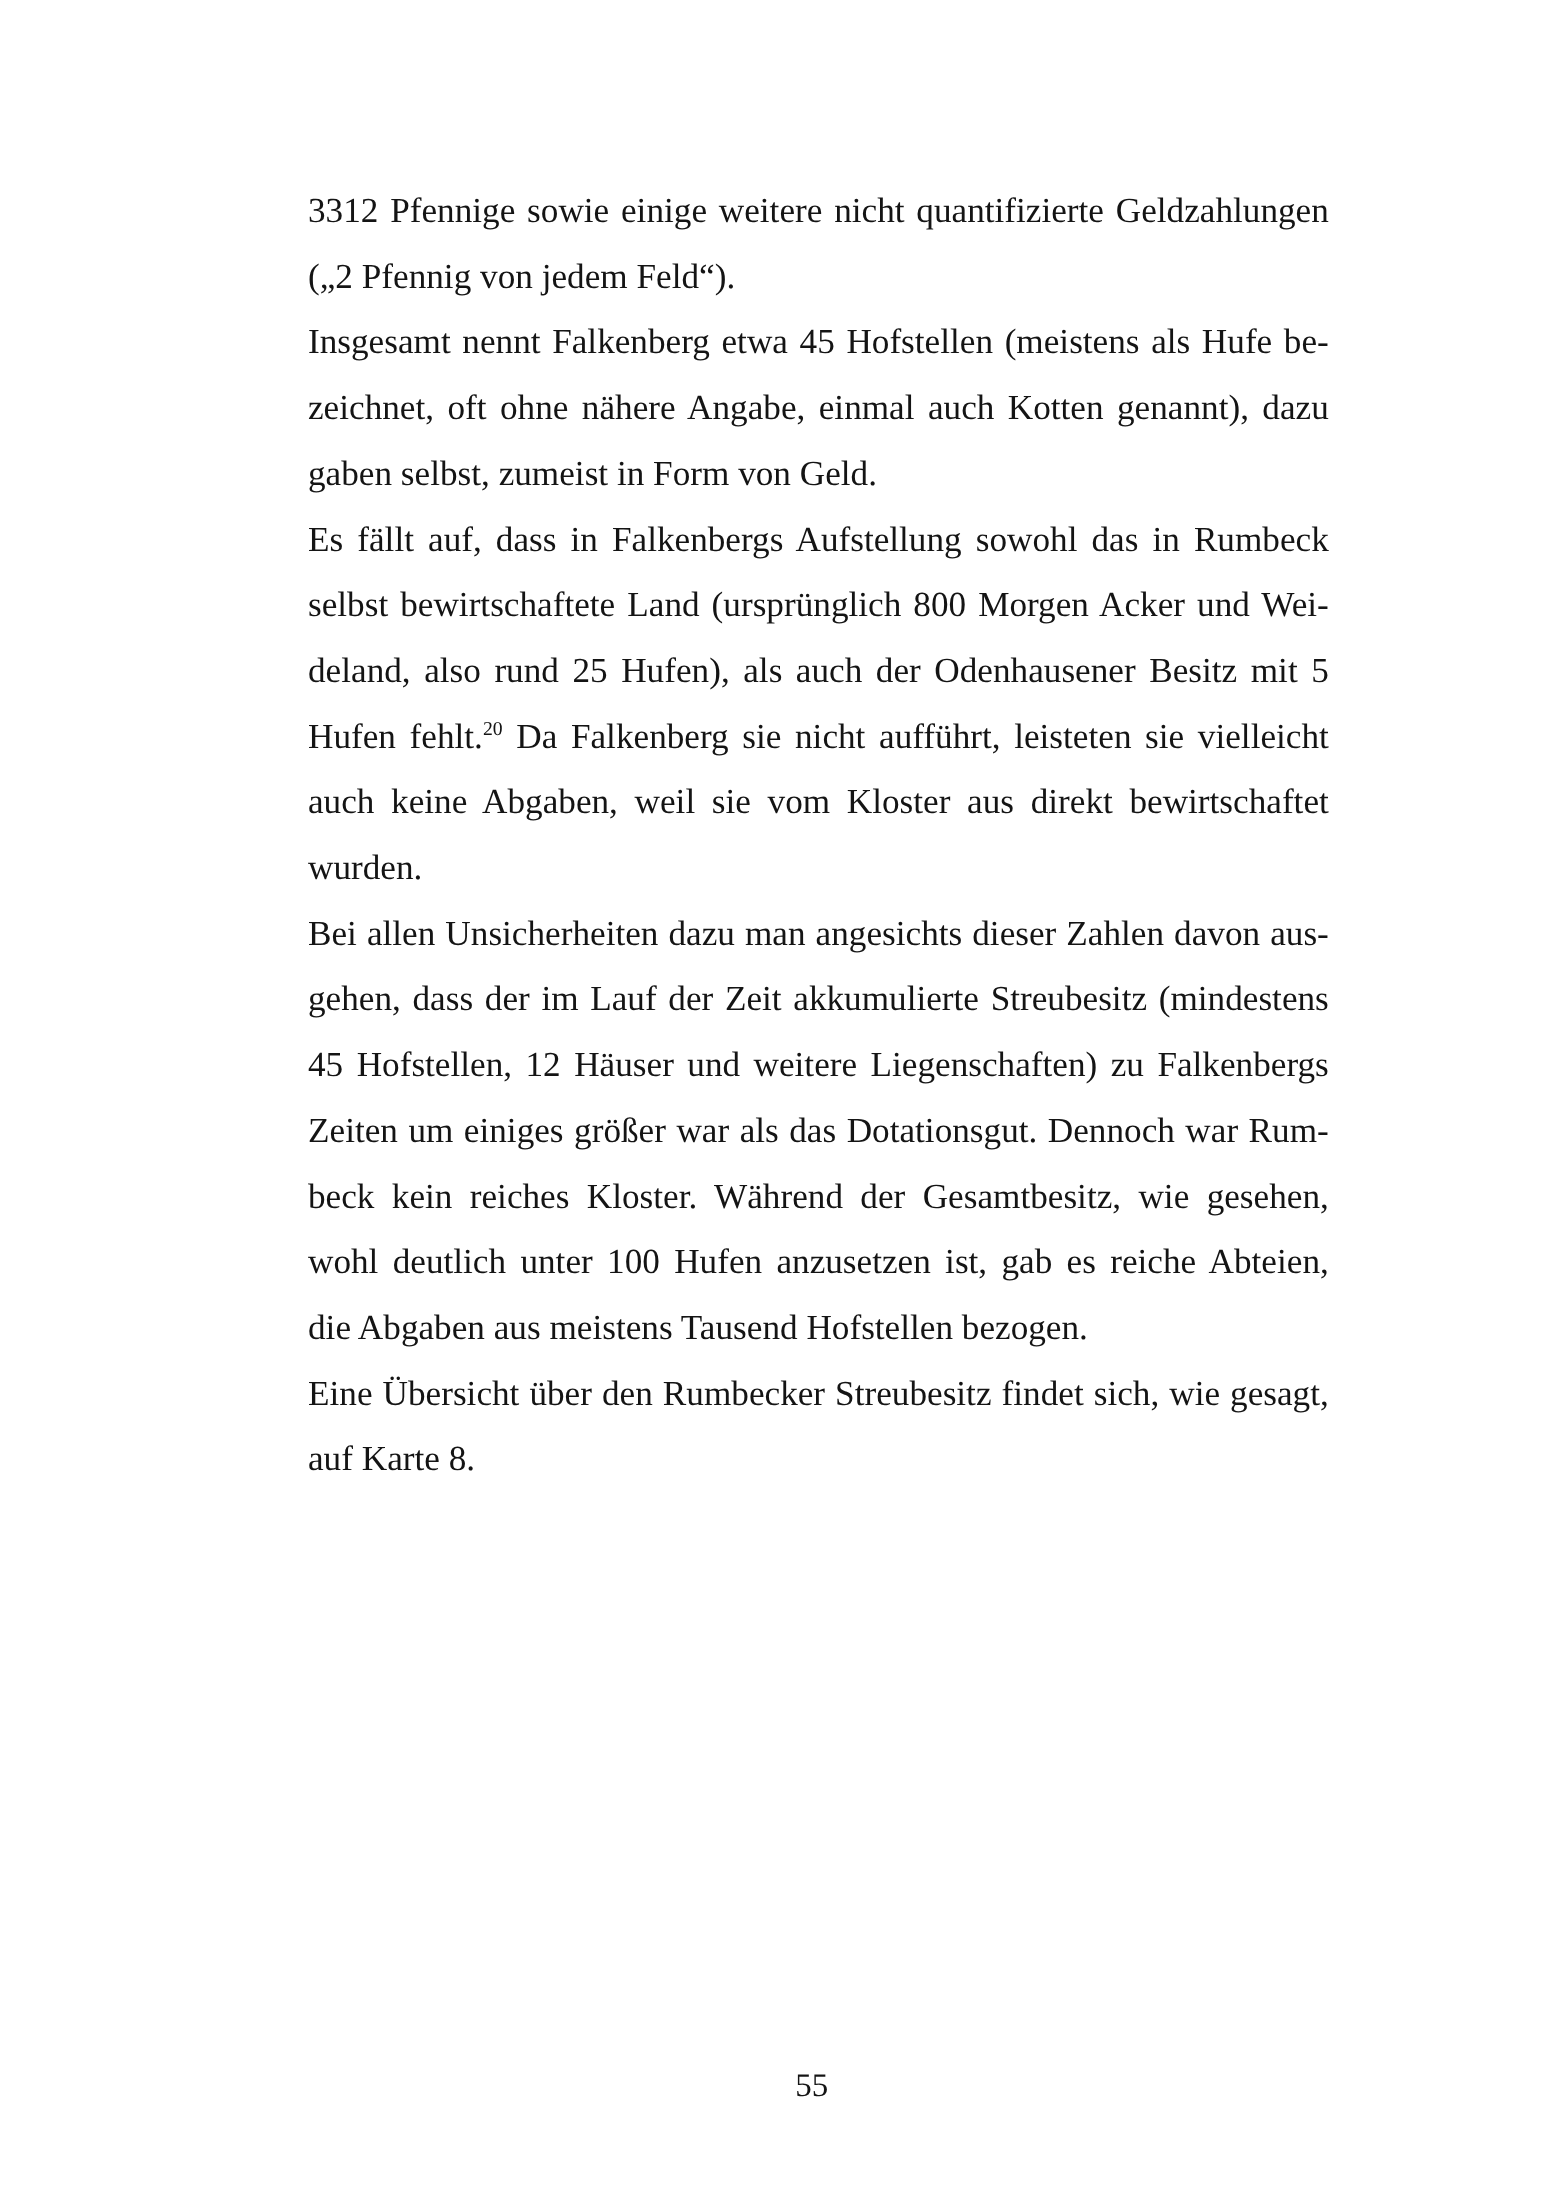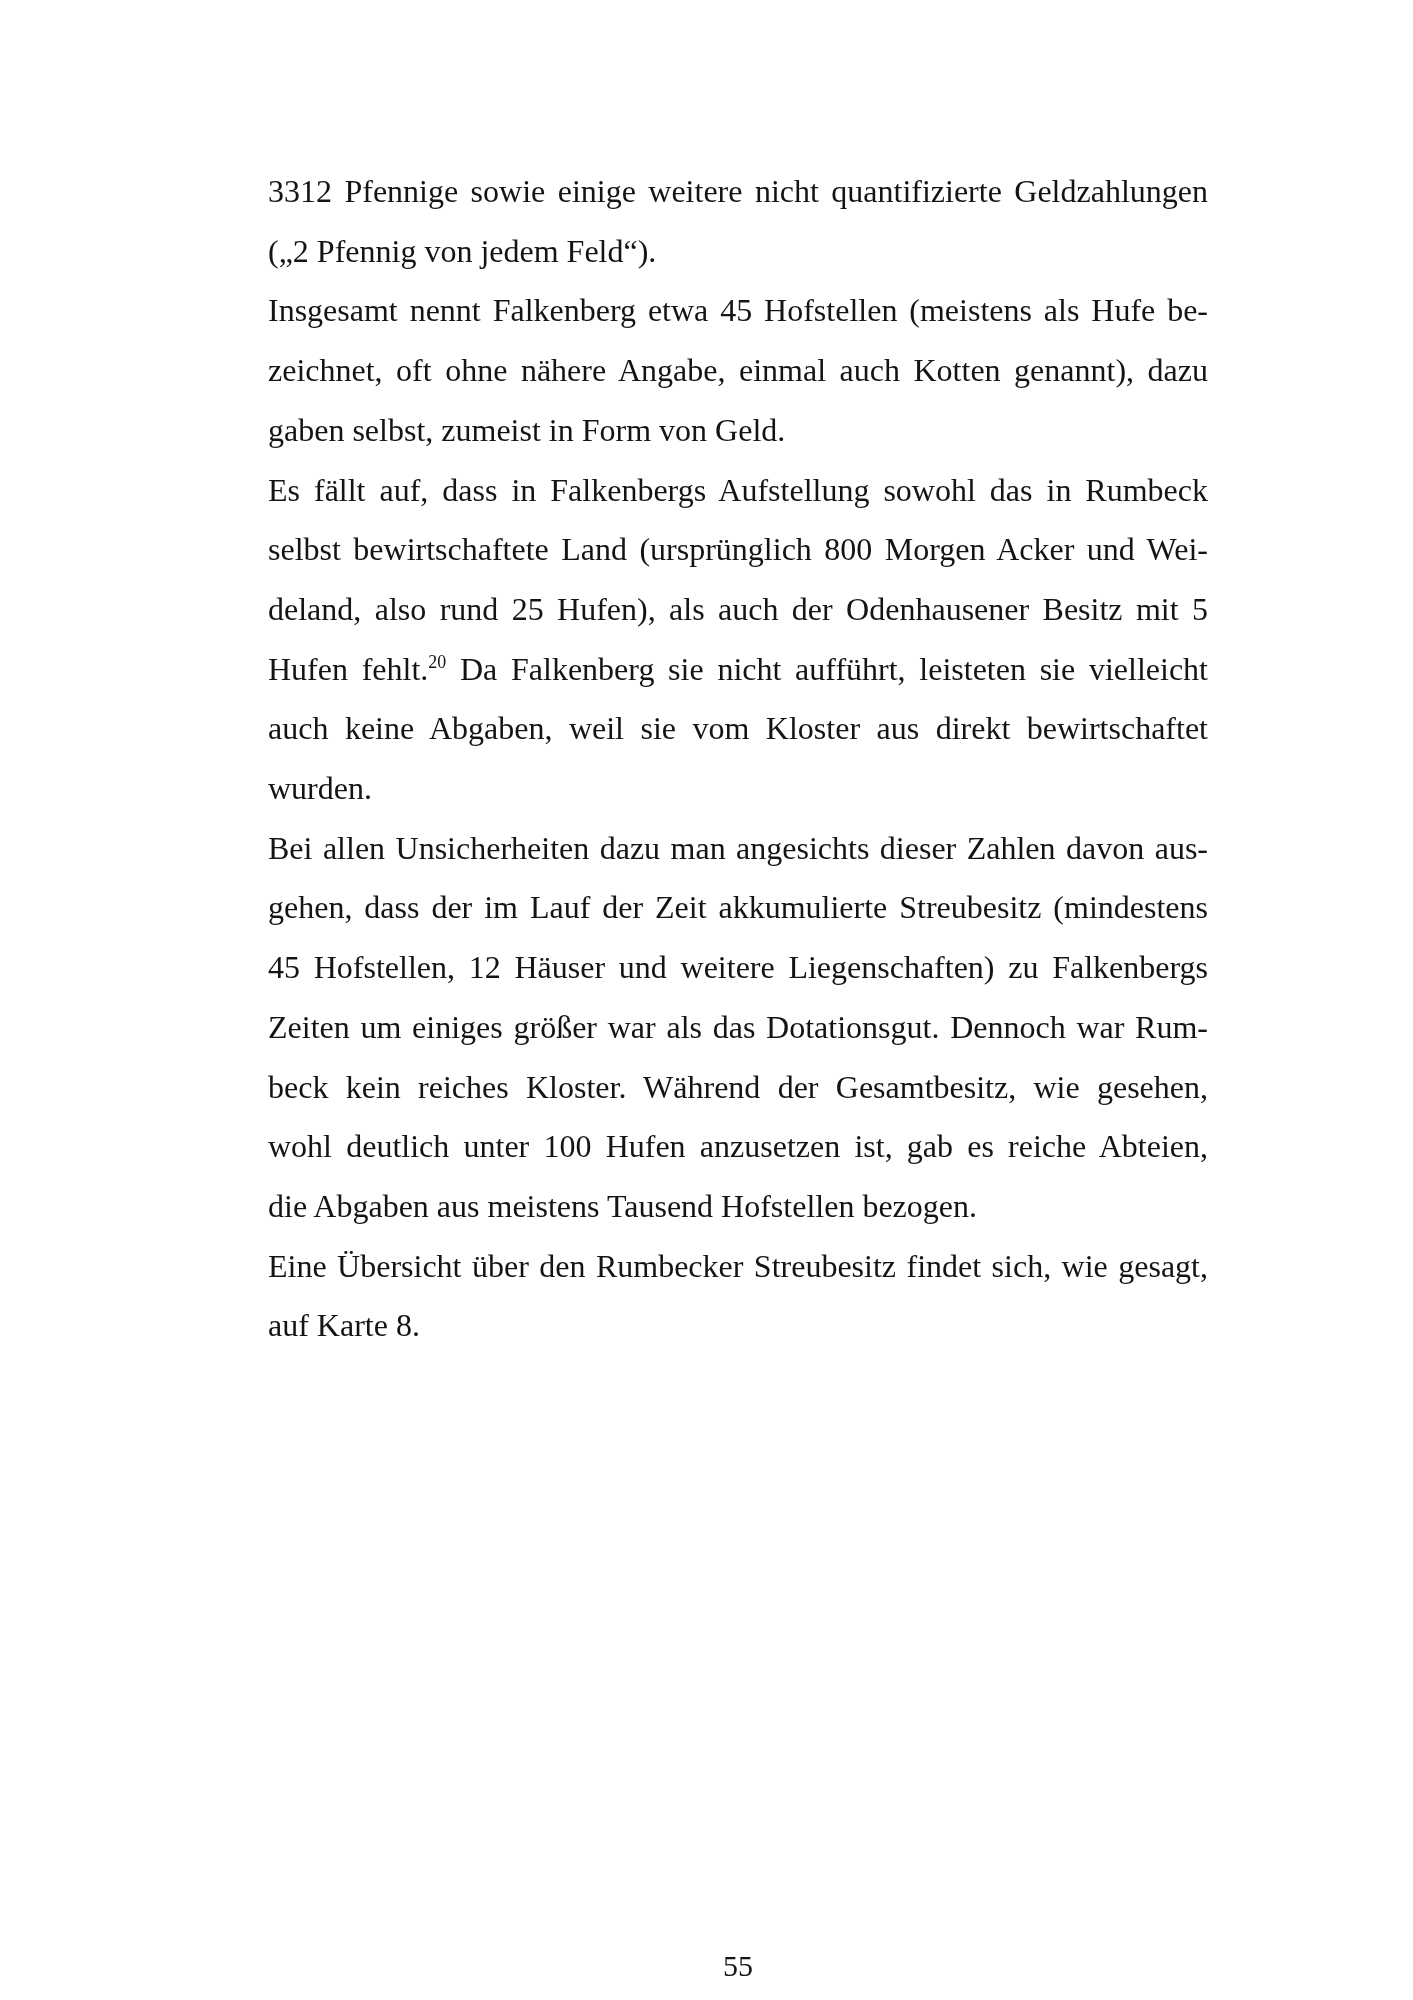--- a/index.html
+++ b/index.html
@@ -21,39 +21,40 @@
     left: 268px;
     top: 162px;
     width: 940px;
     font-size: 32px;
     line-height: 59.7px;
     text-align: justify;
     text-justify: inter-word;
   }
   .line {
     white-space: normal;
+    margin-left: 12px;
   }
   .line.justified {
     text-align: justify;
     text-align-last: justify;
   }
   .line.para-end {
     text-align: center;
     text-align-last: left;
   }
   .line sup {
     font-size: 0.56em;
     line-height: 0;
     vertical-align: super;
     letter-spacing: 0;
   }
   .page-number {
     position: absolute;
     left: 268px;
-    top: 1948px;
+    top: 1878px;
     width: 940px;
     text-align: center;
     font-size: 30px;
     line-height: 36px;
     color: #141414;
   }
 </style>
 </head>
 <body>
 

